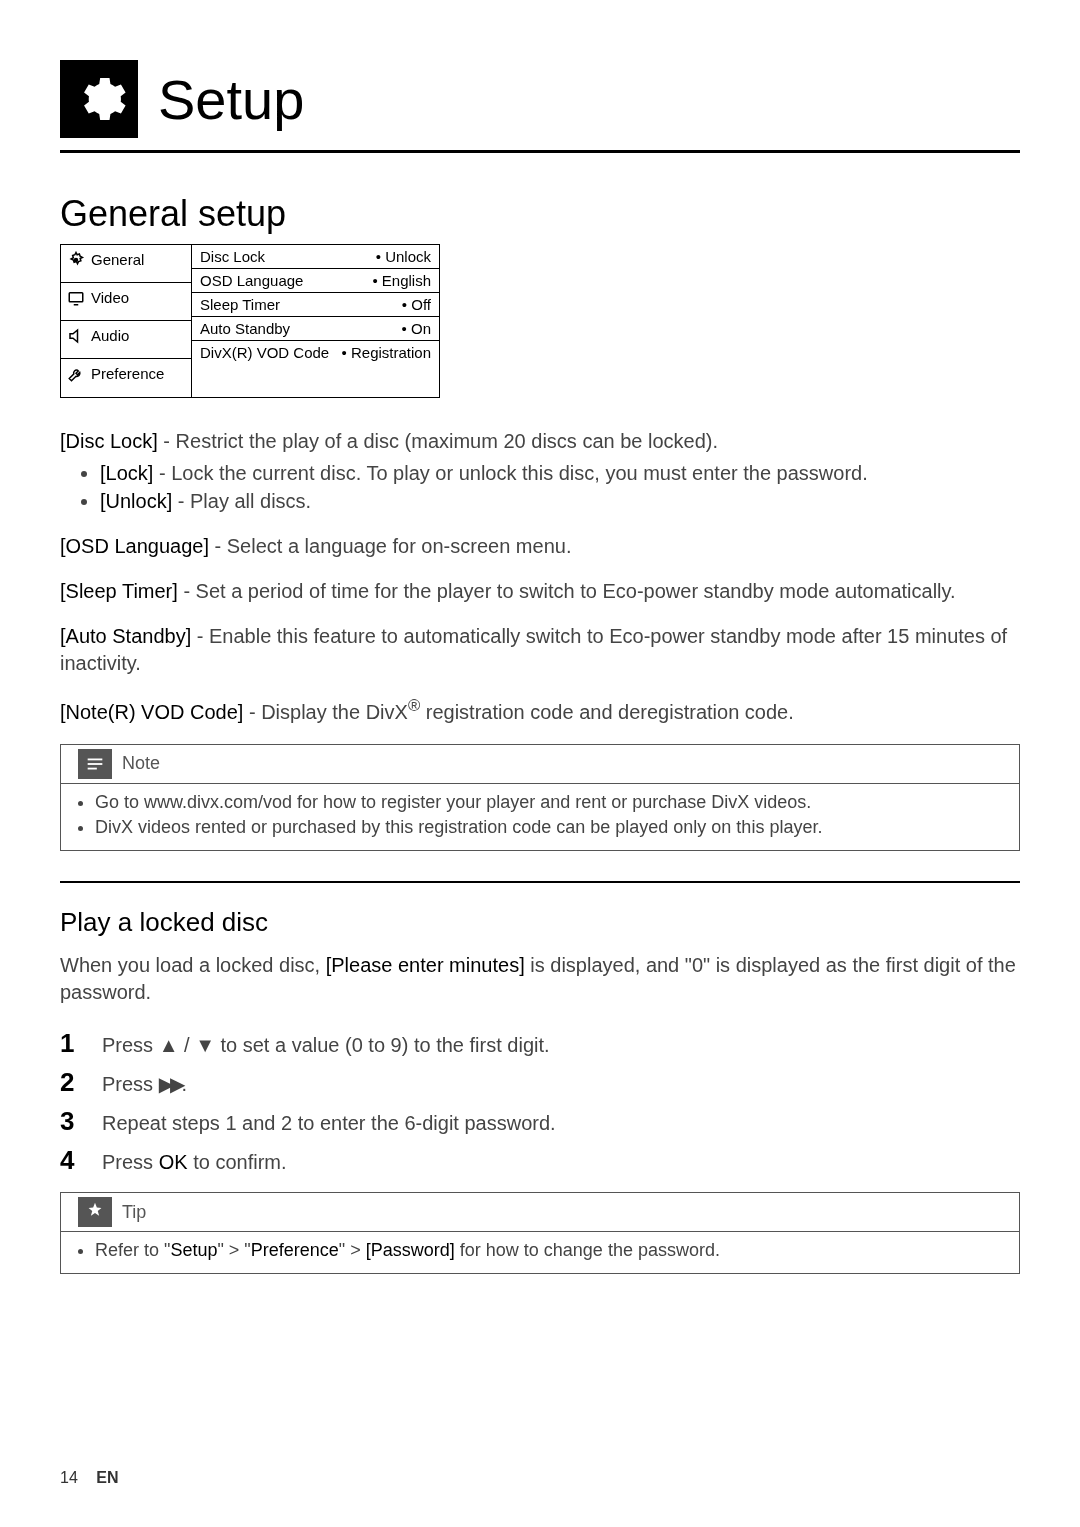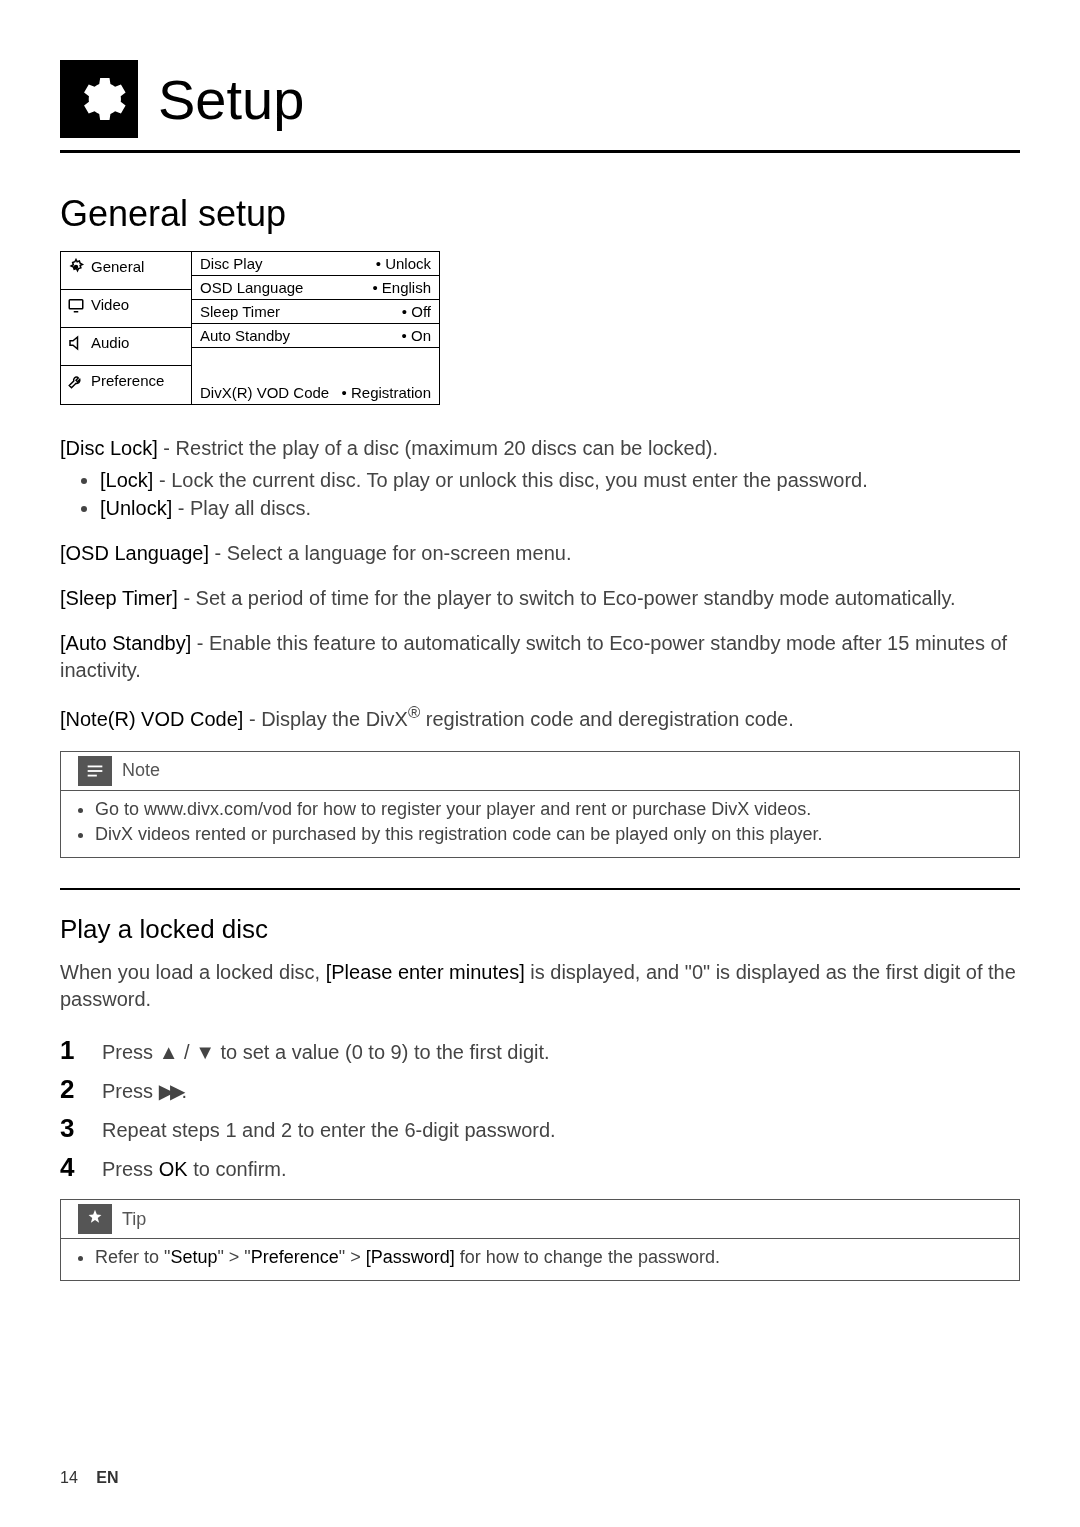--- a/index.html
+++ b/index.html
@@ -29,21 +29,21 @@
     justify-content: center;
   }
   .gear-box svg { width: 56px; height: 56px; }
   .page-title {
     font-size: 56px;
     font-weight: 400;
   }
   .section-title {
     font-size: 36px;
     font-weight: 400;
-    margin-bottom: 16px;
+    margin-bottom: 9px;
   }
   .menu-box {
     display: flex;
     border: 1px solid #000;
     width: 380px;
     margin-bottom: 30px;
   }
   .menu-col-left {
     width: 130px;
     display: flex;
@@ -67,21 +67,21 @@
   .menu-cell-l:last-child { border-bottom: none; flex:1;}
   .menu-cell-l.active { font-weight: 500; }
   .menu-cell-l .mini-icon { width:18px; height:18px; flex-shrink:0;}
   .menu-cell-r {
     display: flex;
     justify-content: space-between;
     padding: 3px 8px;
     border-bottom: 1px solid #000;
     font-size: 15px;
   }
-  .menu-cell-r:last-child { border-bottom: none; flex:1;align-items:flex-end;}
+  .menu-cell-r:last-child { border-bottom: none; flex:1;}
   .menu-cell-r .val::before { content: "• "; }
   .body-text { font-size: 20px; color:#444; line-height:1.35; margin-bottom:18px;}
   .body-text strong, .b { color:#000; font-weight:500;}
   ul.bullets { list-style: disc; padding-left: 40px; margin-top:-14px; margin-bottom:18px;}
   ul.bullets li { font-size:20px; color:#444; line-height:1.4;}
   .callout {
     border:1px solid #555;
     margin: 10px 0 30px 0;
   }
   .callout-head {
@@ -154,21 +154,21 @@
       <span class="mini-icon">
         <svg viewBox="0 0 24 24" fill="none" stroke="#000" stroke-width="2">
             <path d="M14 7a4 4 0 00-5 5l-6 6 3 3 6-6a4 4 0 005-5l-3 3-2-2 3-3z"></path>
           </svg>
       </span>
       <span>Preference</span>
     </div>
   </div>
   <div class="menu-col-right">
     <div class="menu-cell-r">
-      <span>Disc Play</span>
+      <span>Disc Lock</span>
       <span class="val">Unlock</span>
     </div>
     <div class="menu-cell-r">
       <span>OSD Language</span>
       <span class="val">English</span>
     </div>
     <div class="menu-cell-r">
       <span>Sleep Timer</span>
       <span class="val">Off</span>
     </div>

